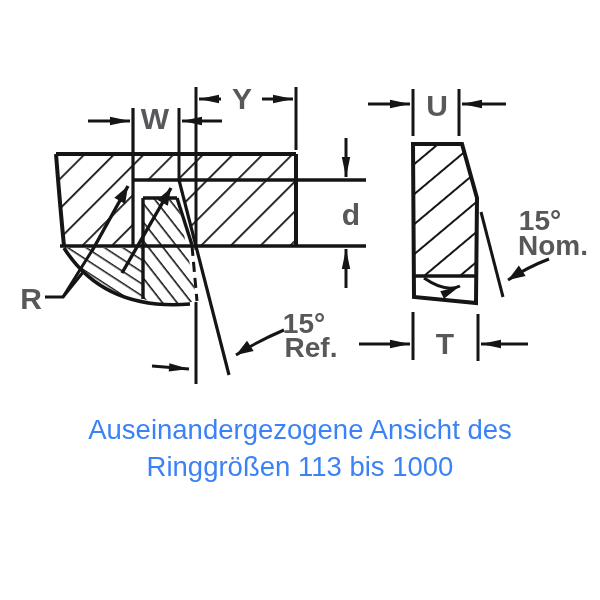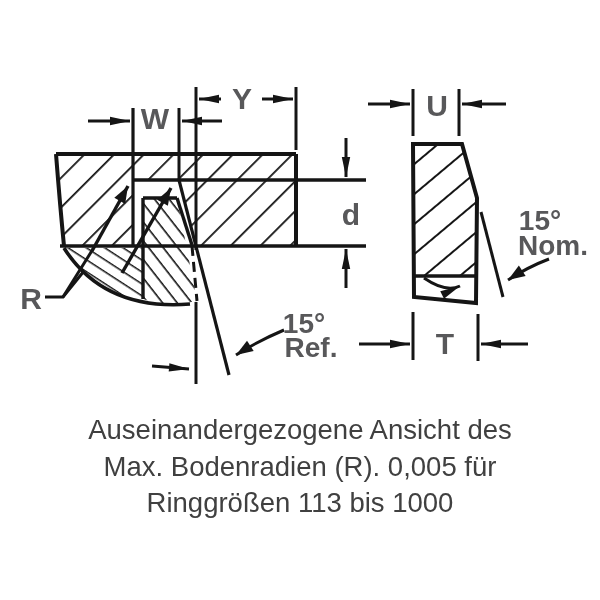--- a/index.html
+++ b/index.html
@@ -3,21 +3,21 @@
 <meta charset="utf-8">
 <style>
   html,body{margin:0;padding:0;background:#ffffff;}
   .page{position:relative;width:600px;height:600px;background:#ffffff;overflow:hidden;
         font-family:"Liberation Sans", sans-serif;}
   svg{position:absolute;top:0;left:0;}
   .lbl{font-family:"Liberation Sans", sans-serif;font-weight:bold;fill:#58585a;}
   .lbl-lg{font-size:30px;}
   .lbl-md{font-size:28px;}
   .caption{position:absolute;left:0;top:412px;width:600px;text-align:center;
-           color:#404040;font-size:27.5px;line-height:36.5px;font-weight:400;
+           color:#3b82f6;font-size:27.5px;line-height:36.5px;font-weight:400;
            font-family:"Liberation Sans", sans-serif;}
 </style>
 </head>
 <body>
 
 <div class="page">
 
 <svg width="600" height="410" viewBox="0 0 600 410">
   <defs>
 
@@ -137,17 +137,16 @@
 
   <g>
     <path d="M549,259 Q528,267 508,280" fill="none" stroke="#151515" stroke-width="3" marker-end="url(#mBig)"></path>
     <text class="lbl lbl-md" x="540" y="230" text-anchor="middle">15°</text>
     <text class="lbl lbl-md" x="553" y="255" text-anchor="middle">Nom.</text>
   </g>
 </svg>
 
 <div class="caption">
   <div>Auseinandergezogene Ansicht des</div>
-  <div>Max. Bodenradien (R). 0,005 für</div>
   <div>Ringgrößen 113 bis 1000</div>
 </div>
 
 </div>
 
 </body></html>

